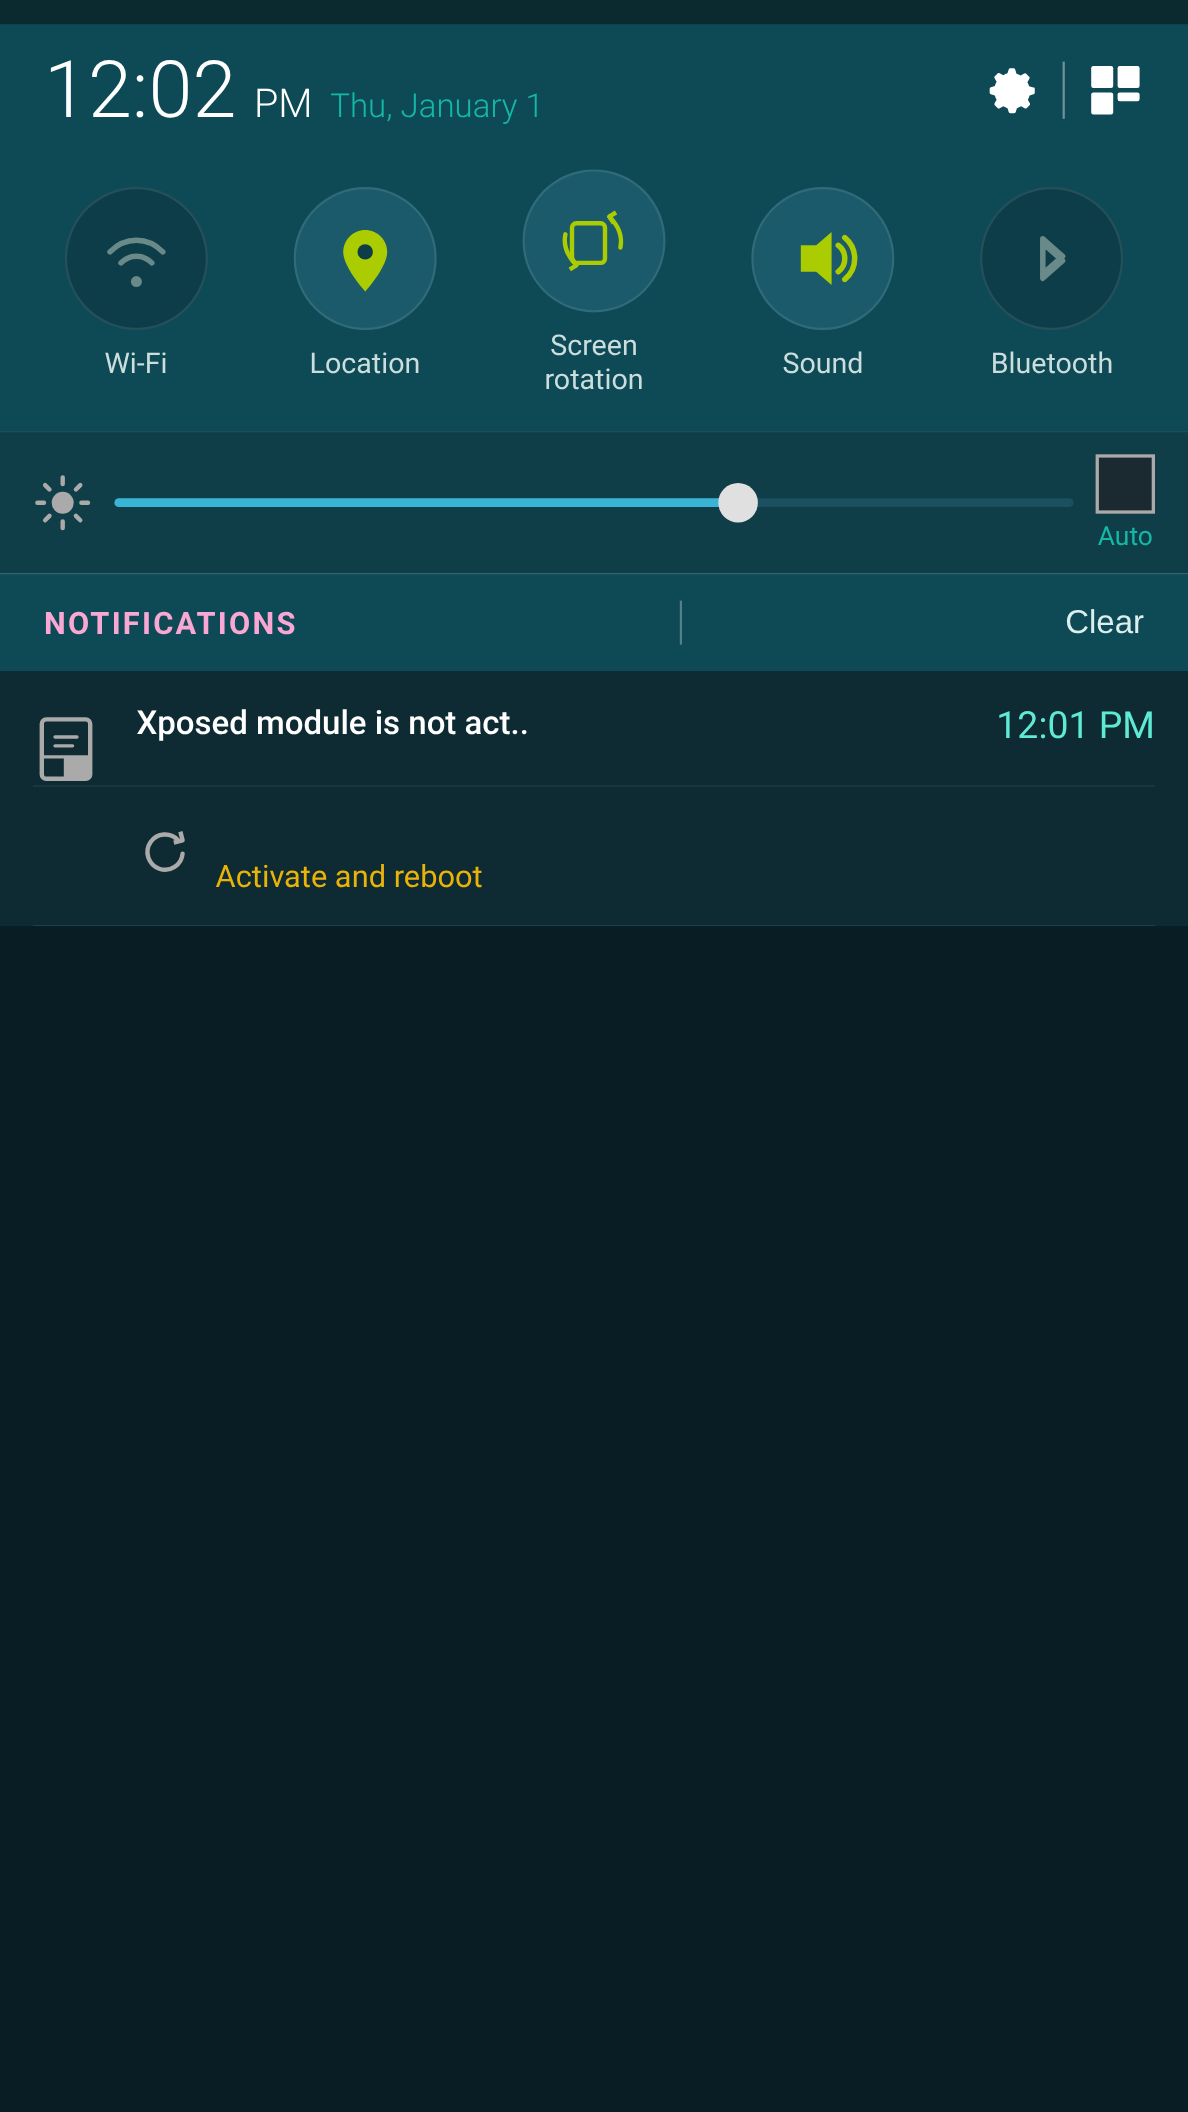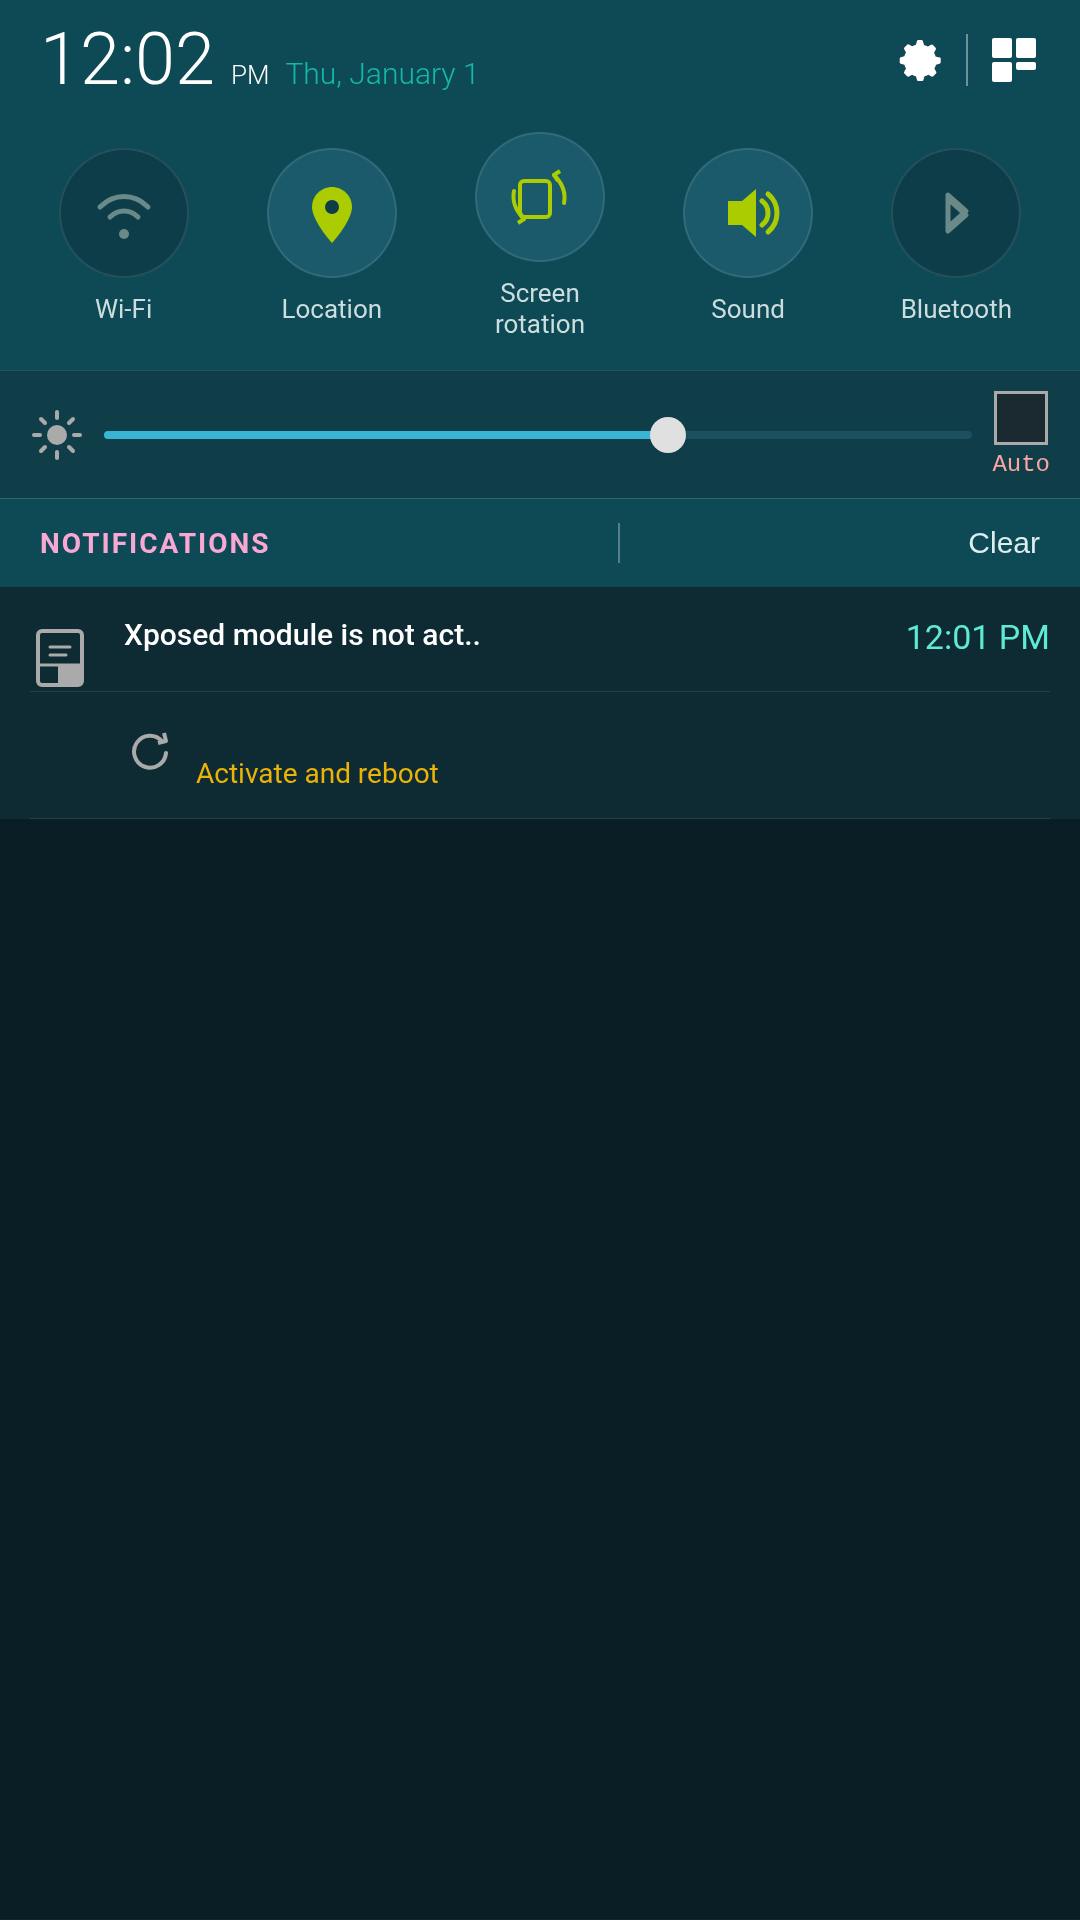--- a/index.html
+++ b/index.html
@@ -10,20 +10,21 @@
       min-height: 1920px;
       background-color: #0a2a30;
       font-family: 'Roboto', Arial, sans-serif;
       color: #ffffff;
     }
 
     
     .notification-panel {
       background-color: #0e4a56;
       width: 100%;
+      margin-top: 22px;
     }
 
     
     .status-bar {
       display: flex;
       justify-content: space-between;
       align-items: center;
       padding: 24px 40px 16px 40px;
     }
 
@@ -34,21 +35,21 @@
     }
 
     .status-time {
       font-size: 72px;
       font-weight: 300;
       color: #ffffff;
       line-height: 1;
     }
 
     .status-ampm {
-      font-size: 26px;
+      font-size: 36px;
       color: #ffffff;
       font-weight: 300;
     }
 
     .status-date {
       font-size: 30px;
       color: #14b8a6;
       font-weight: 300;
     }
 
@@ -170,22 +171,21 @@
 
     .auto-checkbox {
       width: 54px;
       height: 54px;
       border: 3px solid #aaaaaa;
       background-color: #1a2a30;
     }
 
     .auto-label {
       font-size: 24px;
-      color: #fca5a5;
-      font-family: Liberation Mono, monospace;
+      color: #14b8a6;
     }
 
     
     .notifications-header {
       display: flex;
       justify-content: space-between;
       align-items: center;
       background-color: #0e4a56;
       padding: 24px 40px;
       border-top: 1px solid rgba(255,255,255,0.15);

